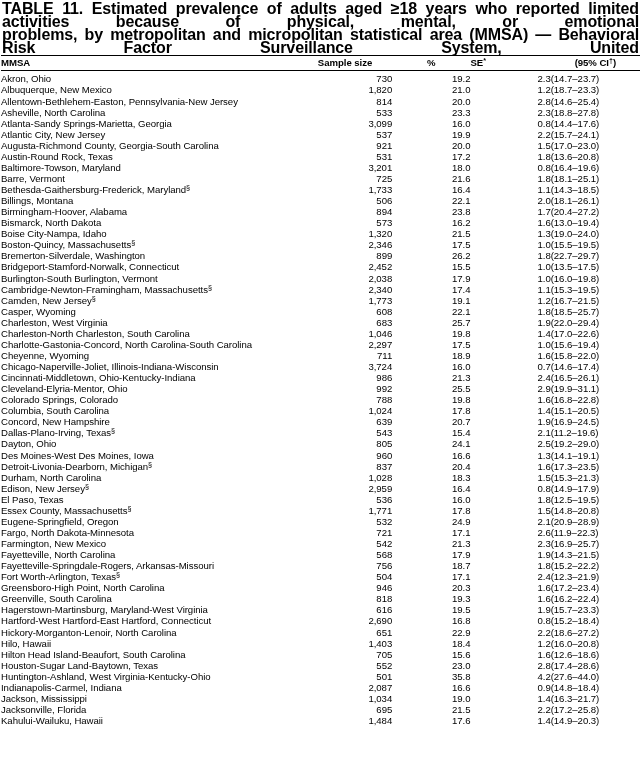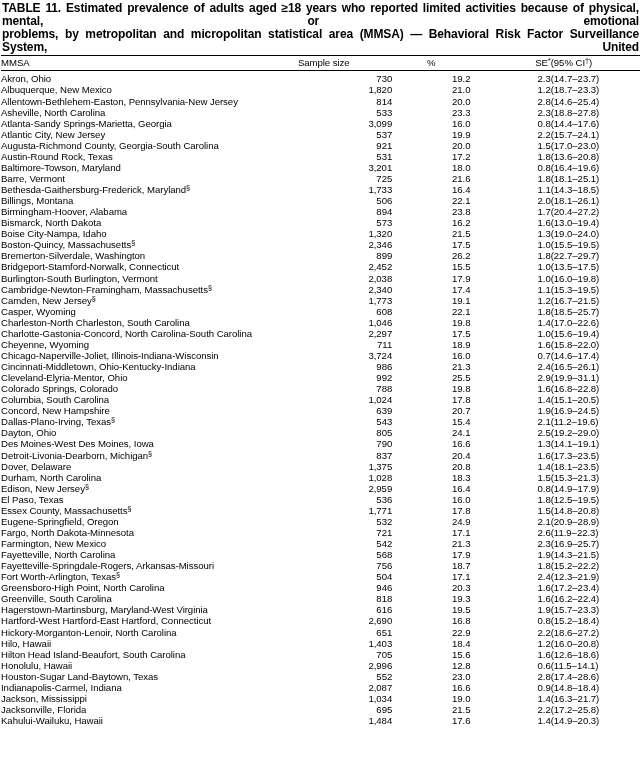--- a/index.html
+++ b/index.html
@@ -15,21 +15,21 @@
     overflow: hidden;
   }
   .page {
     position: relative;
     width: 641px;
     height: 765px;
     padding: 0;
     box-sizing: border-box;
   }
   .table-title {
-    font-size: 12px;
+    font-size: 16px;
     font-weight: bold;
     line-height: 13.1px;
     text-align: justify;
     text-align-last: left;
     letter-spacing: -0.12px;
     margin: 2px 2px 0 2px;
     padding: 0 0 1px 0;
   }
   .title-line {
     display: block;
@@ -56,21 +56,21 @@
   }
   table.data th,
   table.data td {
     padding: 0;
     margin: 0;
     vertical-align: baseline;
     white-space: nowrap;
     letter-spacing: -0.05px;
   }
   thead th {
-    font-weight: normal;
+    font-weight: bold;
     font-size: 9.6px;
     line-height: 14px;
     padding-bottom: 1px;
   }
   th.col-mmsa, td.col-mmsa {
     width: 296px;
     text-align: left;
     padding-left: 2px;
     overflow: hidden;
   }
@@ -87,24 +87,24 @@
   th.col-se, td.col-se {
     width: 80px;
     text-align: right;
     padding-right: 22px;
   }
   th.col-ci, td.col-ci {
     width: 89px;
     text-align: left;
     padding-left: 3px;
   }
-  th.col-n { text-align: left; padding-right: 0; }
+  th.col-n { text-align: center; padding-right: 0; }
   th.col-pct { text-align: center; padding-right: 0; }
-  th.col-se { text-align: right; padding-right: 0; }
-  th.col-ci { padding-left: 0; }
+  th.col-se { text-align: left; padding-right: 0; }
+  th.col-ci { text-align: center; padding-left: 0; }
   sup {
     font-size: 7.2px;
     line-height: 0;
     vertical-align: 0.38em;
   }
   tbody tr:first-child td {
     padding-top: 2px;
   }
 </style>
 </head>
@@ -297,20 +297,27 @@
           <td class="col-ci">(16.7–21.5)</td>
         </tr>
         <tr>
           <td class="col-mmsa"><span>Casper, Wyoming</span></td>
           <td class="col-n">608</td>
           <td class="col-pct">22.1</td>
           <td class="col-se">1.8</td>
           <td class="col-ci">(18.5–25.7)</td>
         </tr>
         <tr>
+          <td class="col-mmsa"><span>Charleston, West Virginia</span></td>
+          <td class="col-n">683</td>
+          <td class="col-pct">25.7</td>
+          <td class="col-se">1.9</td>
+          <td class="col-ci">(22.0–29.4)</td>
+        </tr>
+        <tr>
           <td class="col-mmsa"><span>Charleston-North Charleston, South Carolina</span></td>
           <td class="col-n">1,046</td>
           <td class="col-pct">19.8</td>
           <td class="col-se">1.4</td>
           <td class="col-ci">(17.0–22.6)</td>
         </tr>
         <tr>
           <td class="col-mmsa"><span>Charlotte-Gastonia-Concord, North Carolina-South Carolina</span></td>
           <td class="col-n">2,297</td>
           <td class="col-pct">17.5</td>
@@ -375,38 +382,31 @@
         </tr>
         <tr>
           <td class="col-mmsa"><span>Dayton, Ohio</span></td>
           <td class="col-n">805</td>
           <td class="col-pct">24.1</td>
           <td class="col-se">2.5</td>
           <td class="col-ci">(19.2–29.0)</td>
         </tr>
         <tr>
           <td class="col-mmsa"><span>Des Moines-West Des Moines, Iowa</span></td>
-          <td class="col-n">790</td>
+          <td class="col-n">960</td>
           <td class="col-pct">16.6</td>
           <td class="col-se">1.3</td>
           <td class="col-ci">(14.1–19.1)</td>
         </tr>
         <tr>
           <td class="col-mmsa"><span>Detroit-Livonia-Dearborn, Michigan</span><sup>§</sup></td>
           <td class="col-n">837</td>
           <td class="col-pct">20.4</td>
           <td class="col-se">1.6</td>
           <td class="col-ci">(17.3–23.5)</td>
-        </tr>
-        <tr>
-          <td class="col-mmsa"><span>Dover, Delaware</span></td>
-          <td class="col-n">1,375</td>
-          <td class="col-pct">20.8</td>
-          <td class="col-se">1.4</td>
-          <td class="col-ci">(18.1–23.5)</td>
         </tr>
         <tr>
           <td class="col-mmsa"><span>Durham, North Carolina</span></td>
           <td class="col-n">1,028</td>
           <td class="col-pct">18.3</td>
           <td class="col-se">1.5</td>
           <td class="col-ci">(15.3–21.3)</td>
         </tr>
         <tr>
           <td class="col-mmsa"><span>Edison, New Jersey</span><sup>§</sup></td>
@@ -514,34 +514,34 @@
           <td class="col-ci">(16.0–20.8)</td>
         </tr>
         <tr>
           <td class="col-mmsa"><span>Hilton Head Island-Beaufort, South Carolina</span></td>
           <td class="col-n">705</td>
           <td class="col-pct">15.6</td>
           <td class="col-se">1.6</td>
           <td class="col-ci">(12.6–18.6)</td>
         </tr>
         <tr>
-          <td class="col-mmsa"><span>Honolulu, Hawaii</span></td>
-          <td class="col-n">2,996</td>
-          <td class="col-pct">12.8</td>
-          <td class="col-se">0.6</td>
-          <td class="col-ci">(11.5–14.1)</td>
-        </tr>
-        <tr>
           <td class="col-mmsa"><span>Houston-Sugar Land-Baytown, Texas</span></td>
           <td class="col-n">552</td>
           <td class="col-pct">23.0</td>
           <td class="col-se">2.8</td>
           <td class="col-ci">(17.4–28.6)</td>
         </tr>
         <tr>
+          <td class="col-mmsa"><span>Huntington-Ashland, West Virginia-Kentucky-Ohio</span></td>
+          <td class="col-n">501</td>
+          <td class="col-pct">35.8</td>
+          <td class="col-se">4.2</td>
+          <td class="col-ci">(27.6–44.0)</td>
+        </tr>
+        <tr>
           <td class="col-mmsa"><span>Indianapolis-Carmel, Indiana</span></td>
           <td class="col-n">2,087</td>
           <td class="col-pct">16.6</td>
           <td class="col-se">0.9</td>
           <td class="col-ci">(14.8–18.4)</td>
         </tr>
         <tr>
           <td class="col-mmsa"><span>Jackson, Mississippi</span></td>
           <td class="col-n">1,034</td>
           <td class="col-pct">19.0</td>

